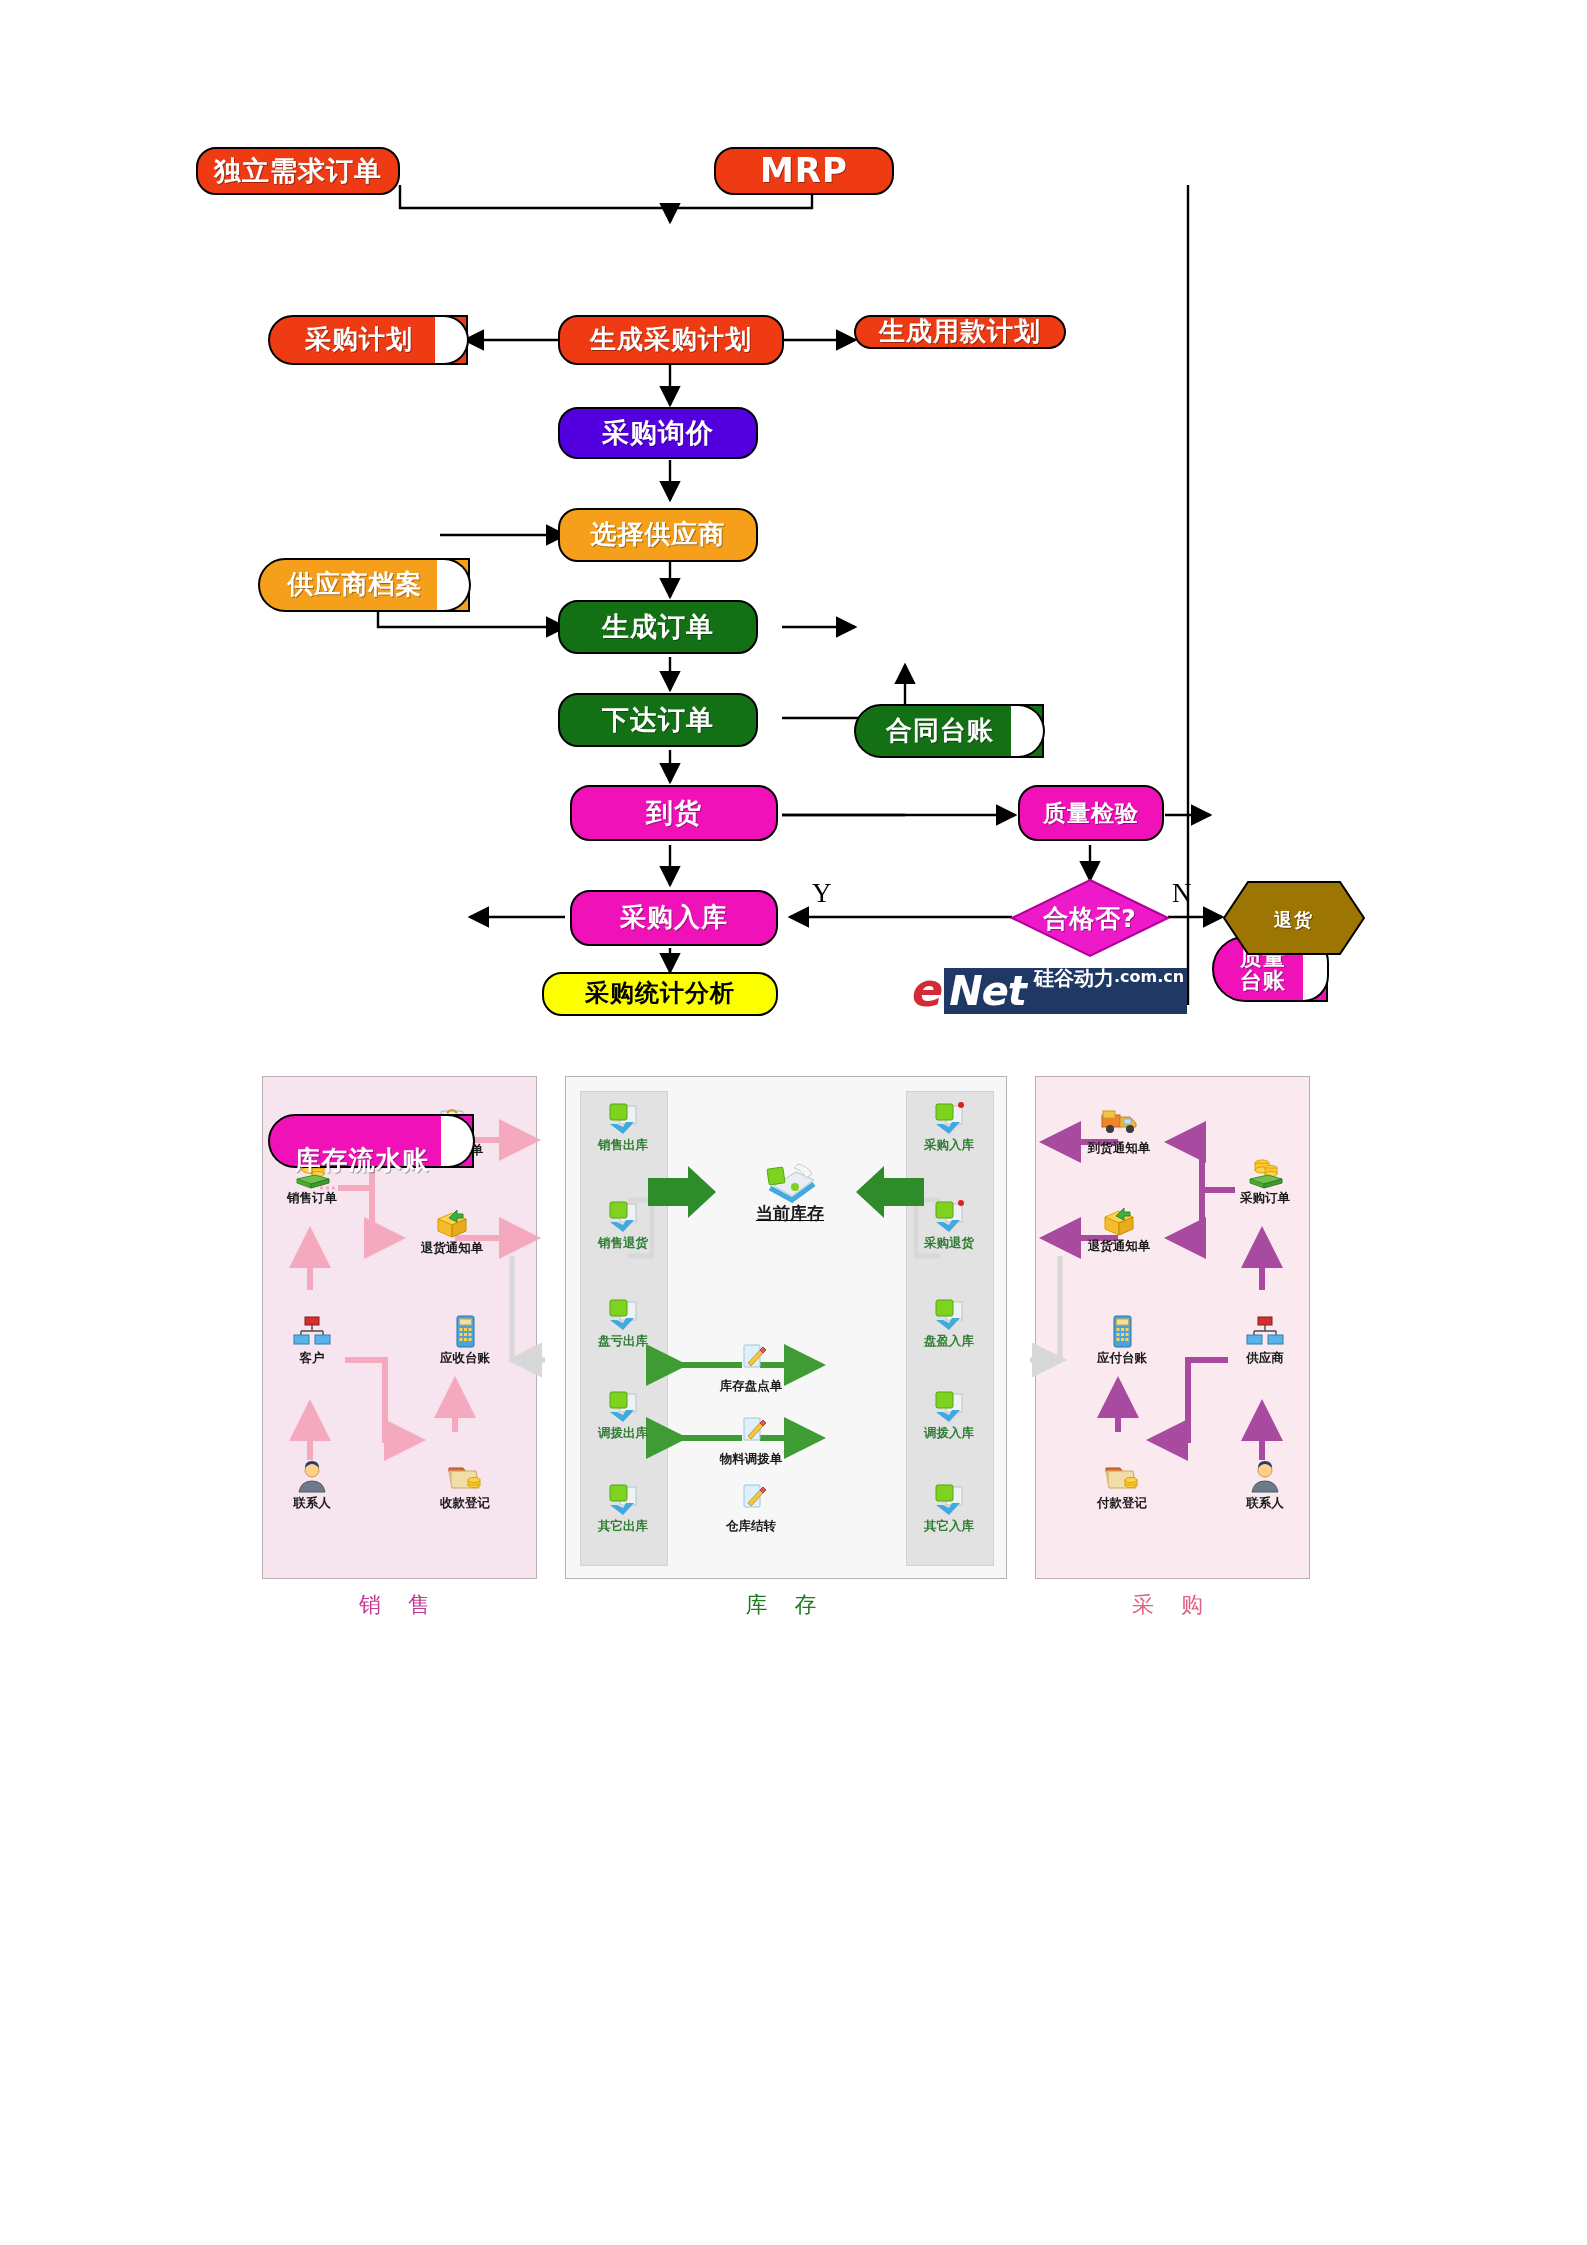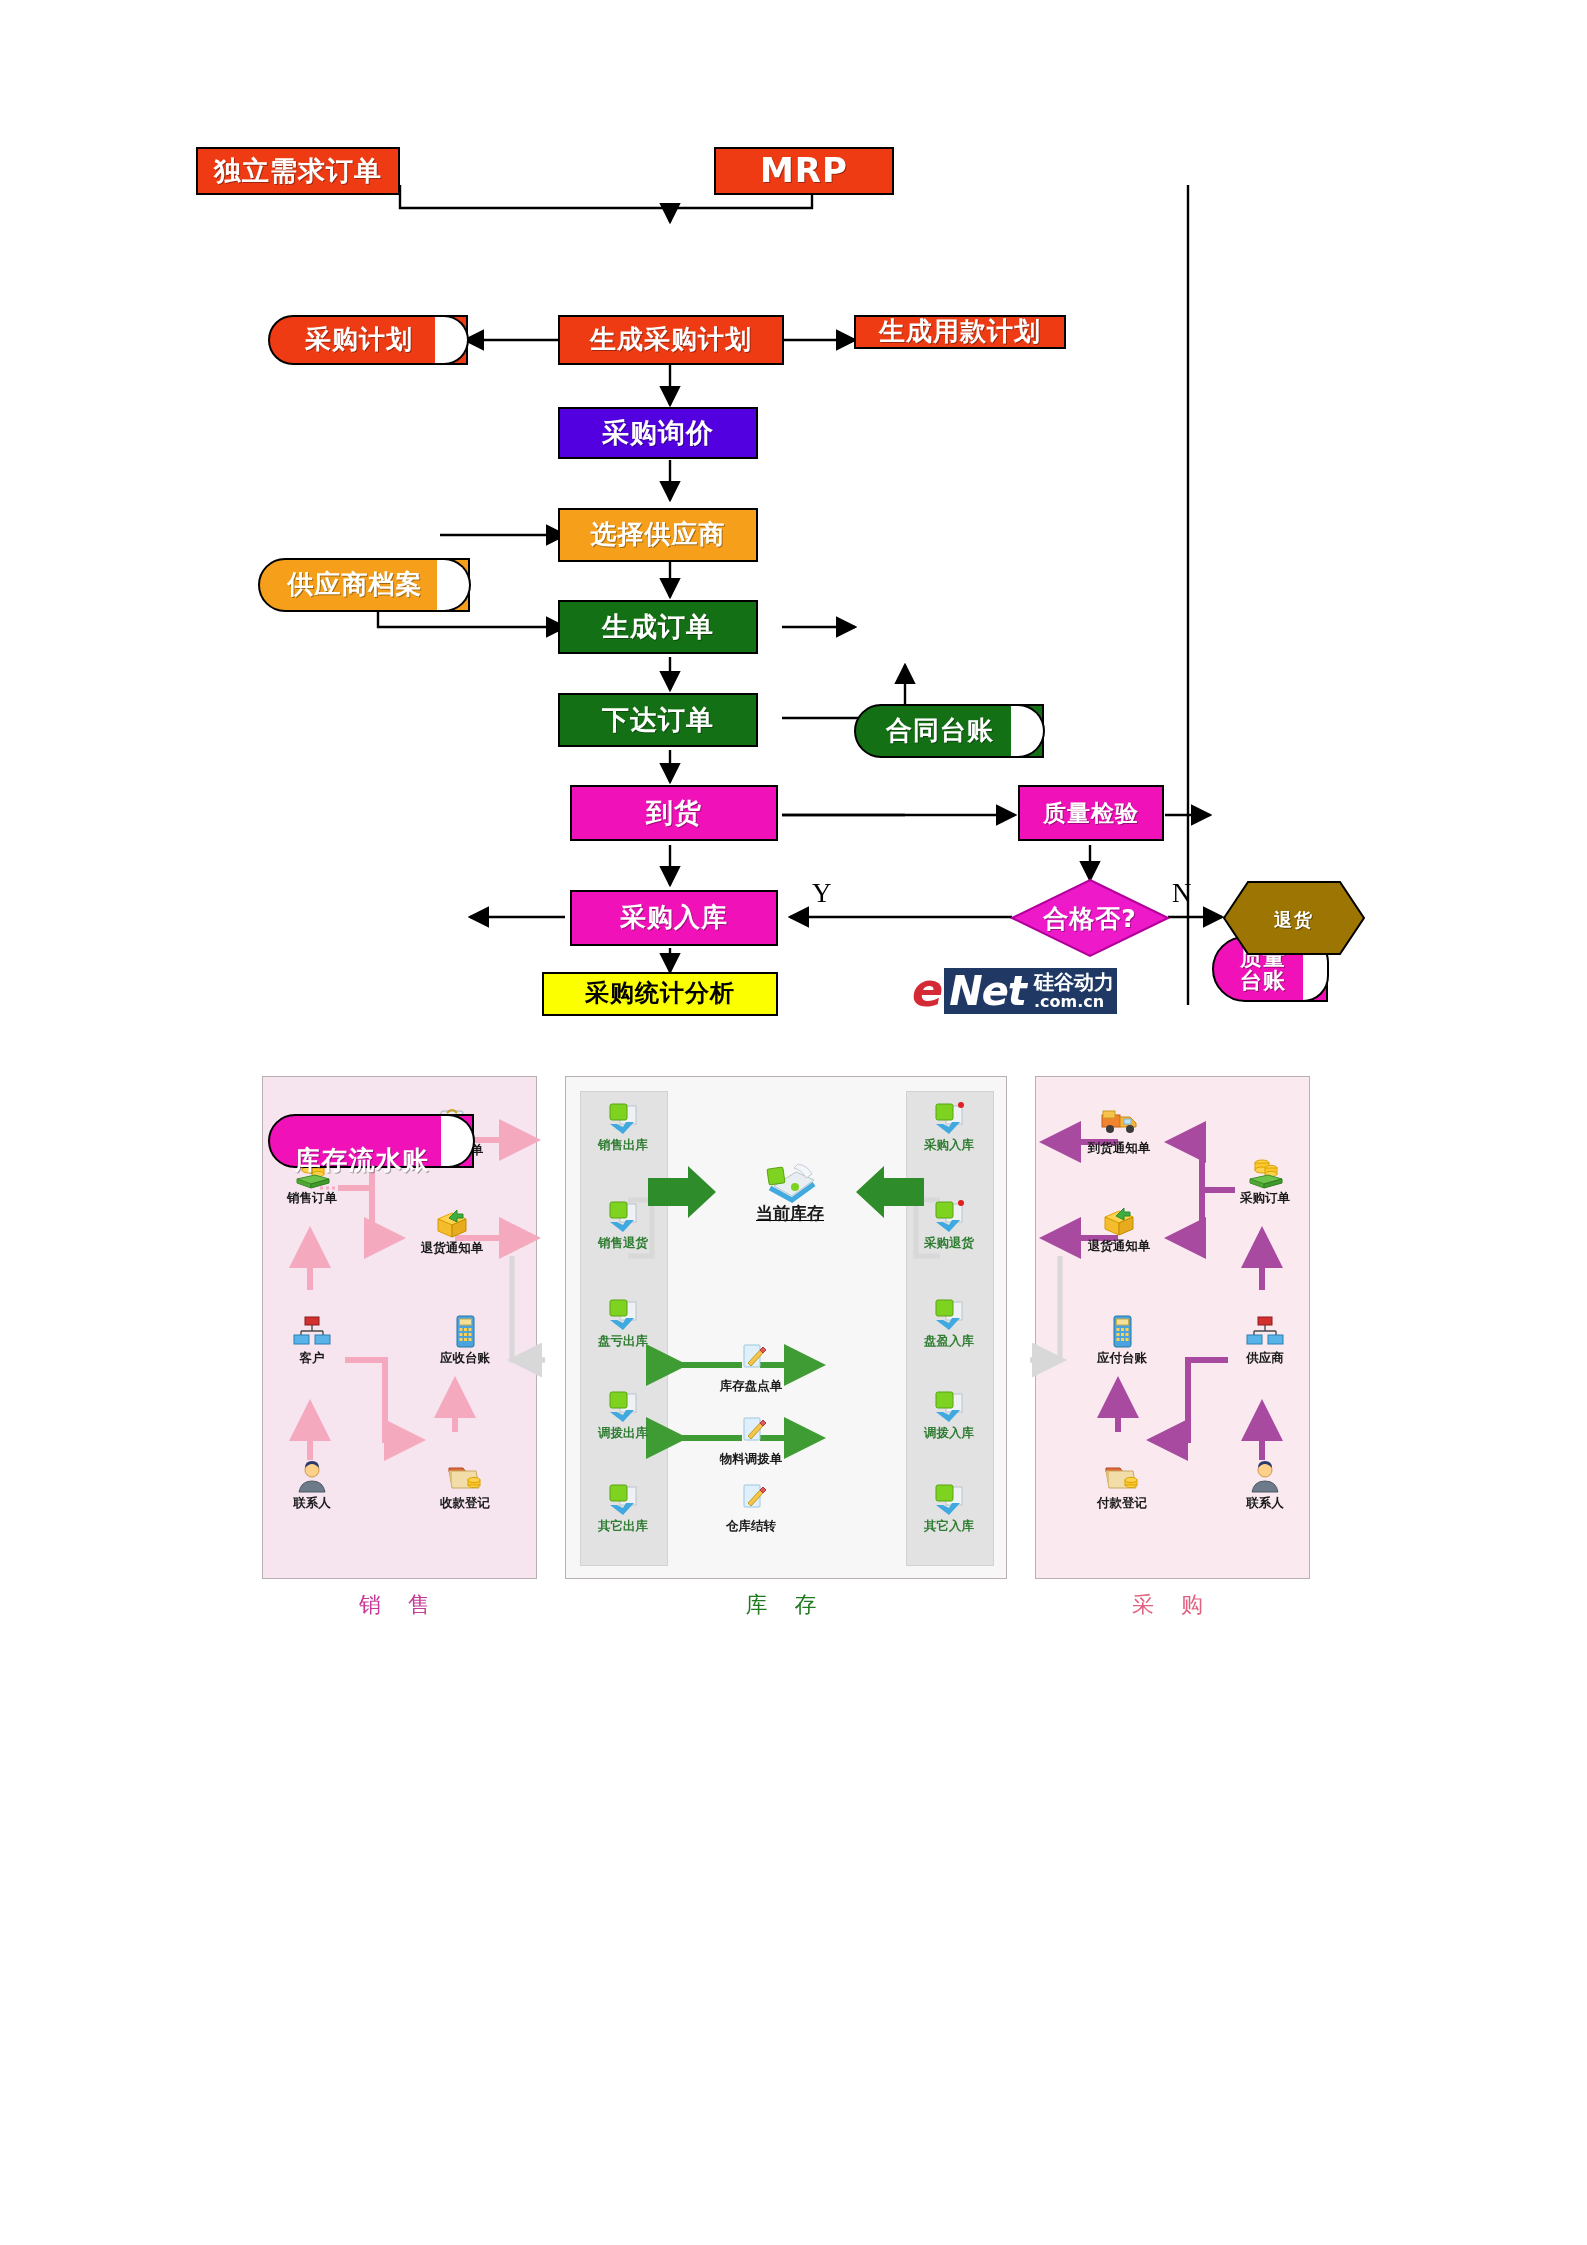--- a/index.html
+++ b/index.html
@@ -34,20 +34,21 @@
     align-items: center;
     justify-content: center;
     text-align: center;
     color: #ffffff;
     font-weight: bold;
     letter-spacing: 1px;
     line-height: 1.05;
     box-sizing: border-box;
     text-shadow: 1px 1px 0 rgba(0,0,0,0.35);
     z-index: 5;
+    border-radius: 20px;
   }
   .rect {
     border: 2px solid #000000;
   }
   .tag {
     position: relative;
     border: 2px solid #000000;
     border-radius: 38px 0 0 38px;
     overflow: visible;
   }
@@ -129,22 +130,22 @@
     font-size: 40px;
     line-height: 46px;
     padding: 0 5px;
     letter-spacing: -1px;
     font-style: italic;
   }
   .enet-cn {
     background: #1f3864;
     color: #ffffff;
     display: flex;
-    flex-direction: column;
-    justify-content: center;
+    flex-direction: row;
+    justify-content: space-between;
     padding: 0 3px;
   }
   .enet-cn .cn-top { font-size: 20px; line-height: 21px; font-weight: bold; }
   .enet-cn .cn-bot { font-size: 16px; line-height: 17px; font-weight: bold; }
 
   
   #panels {
     position: absolute;
     left: 0;
     top: 1060px;

